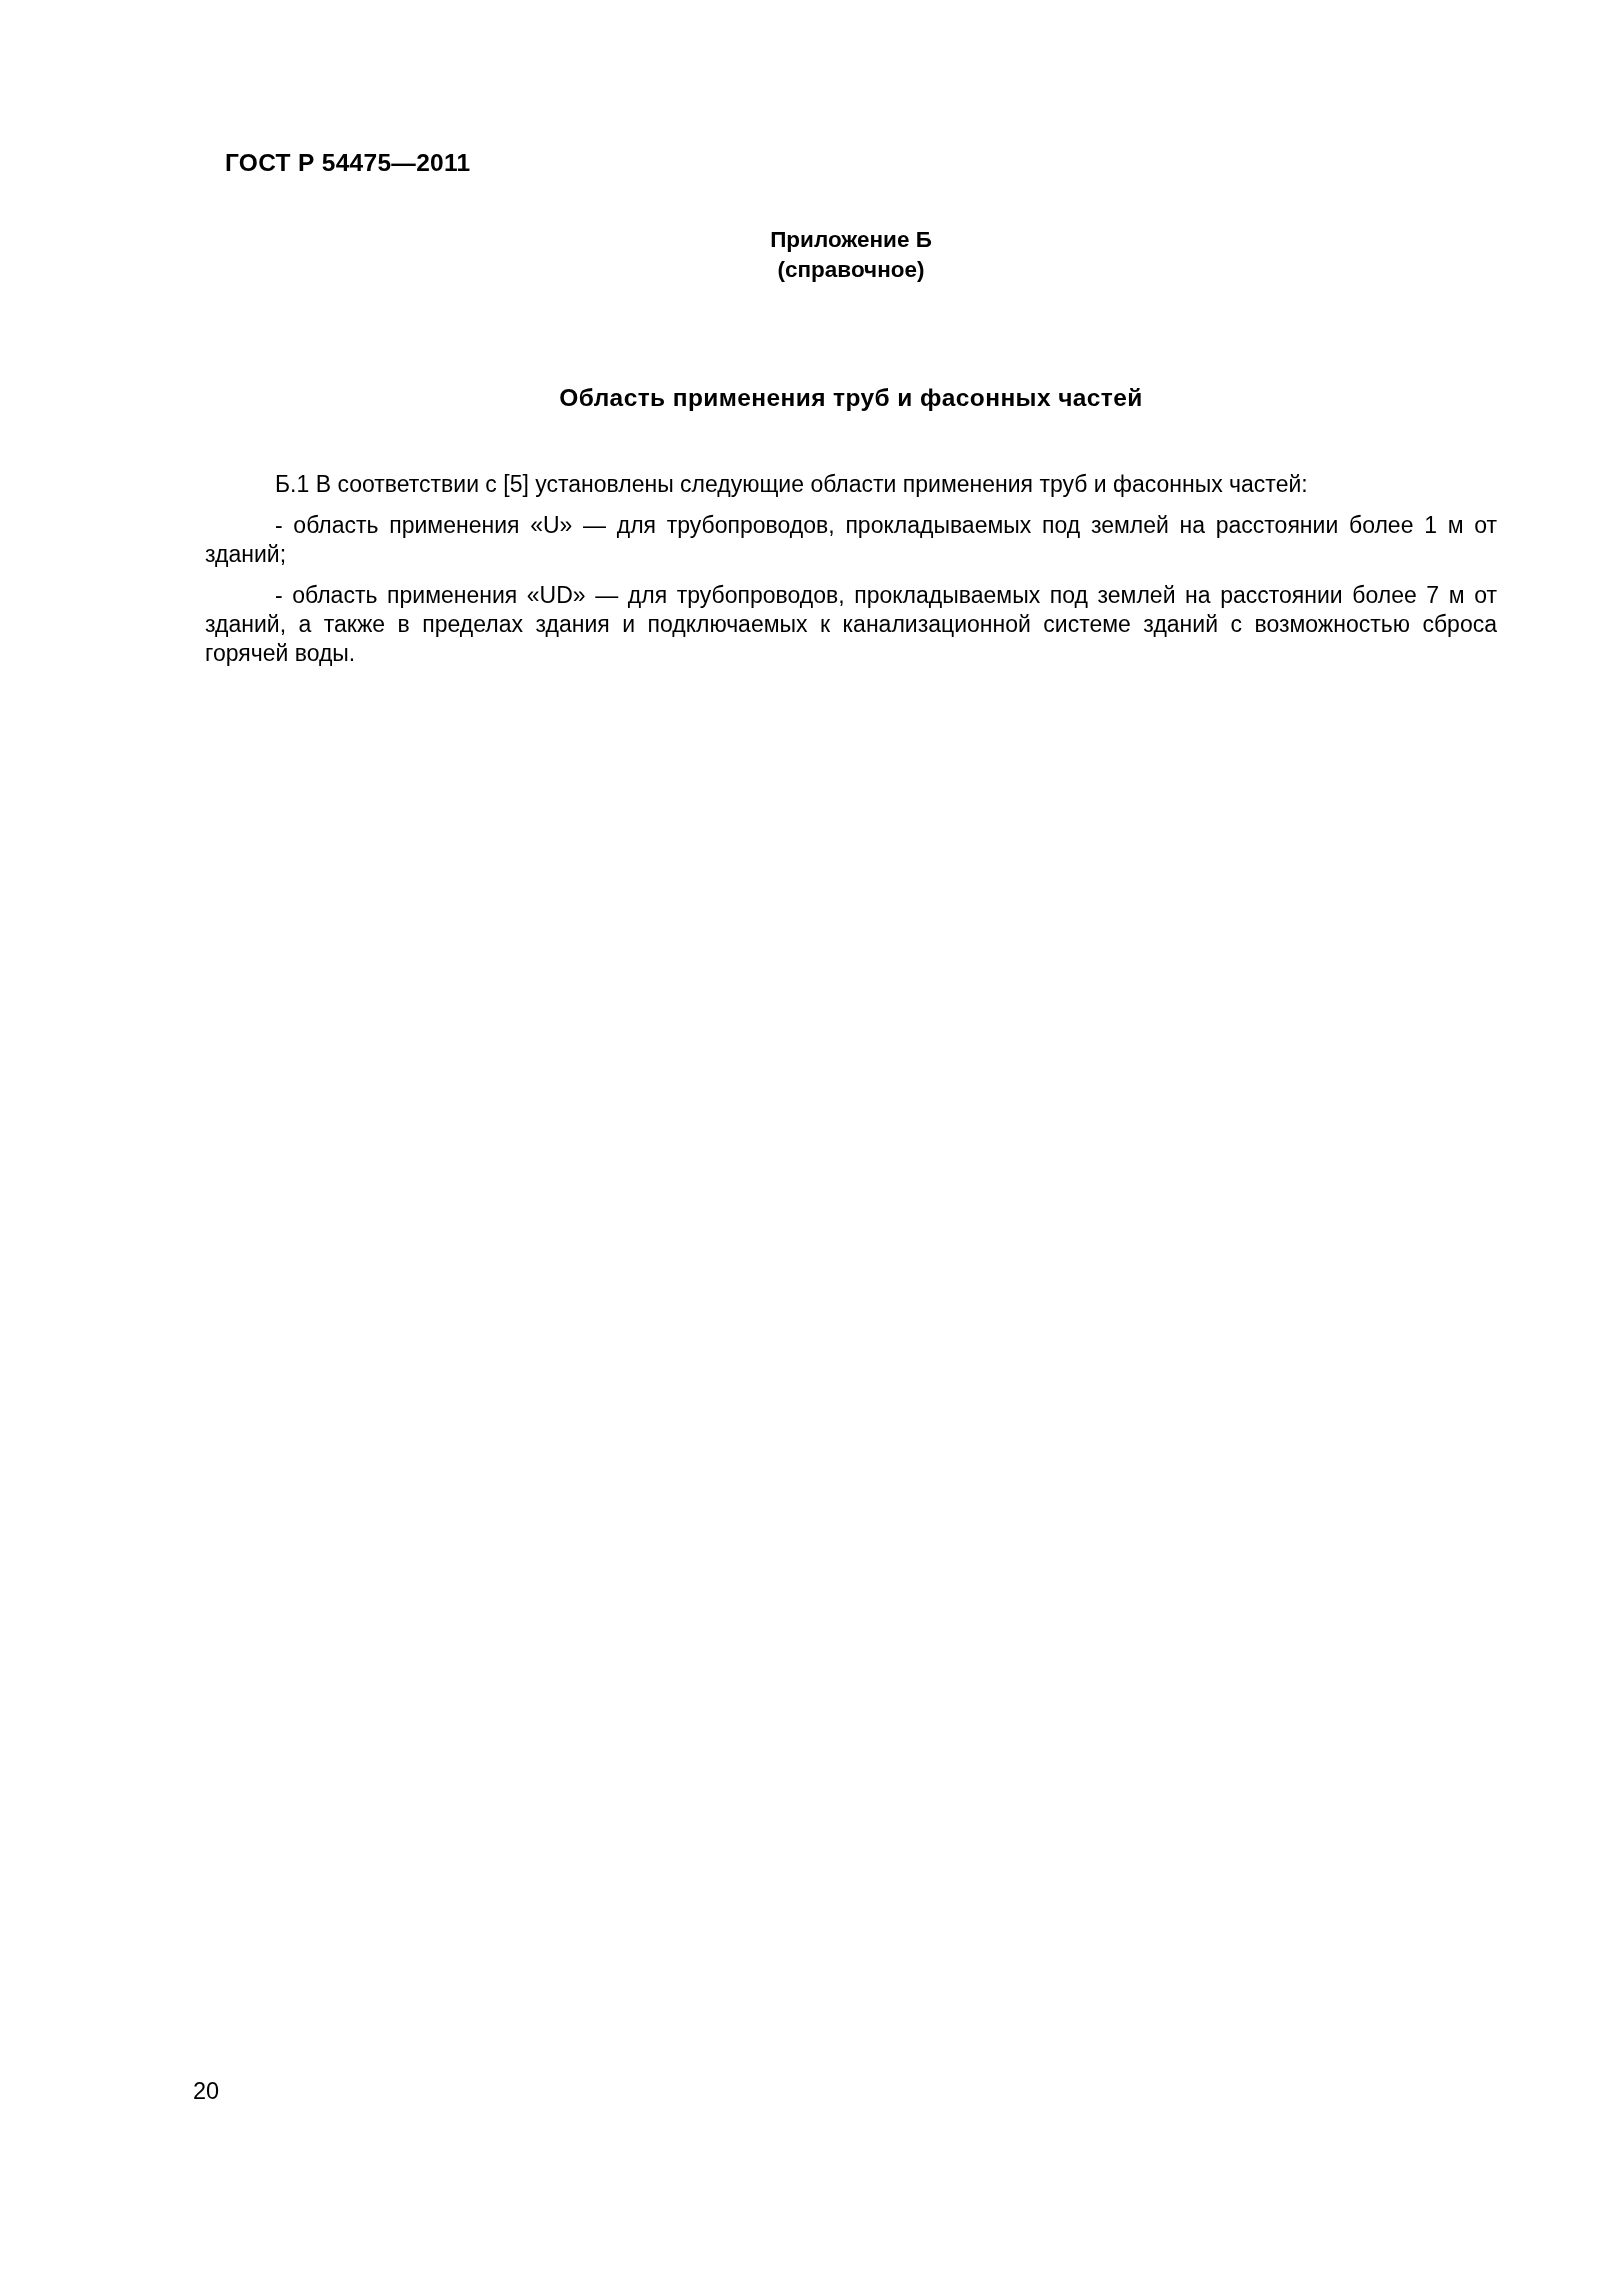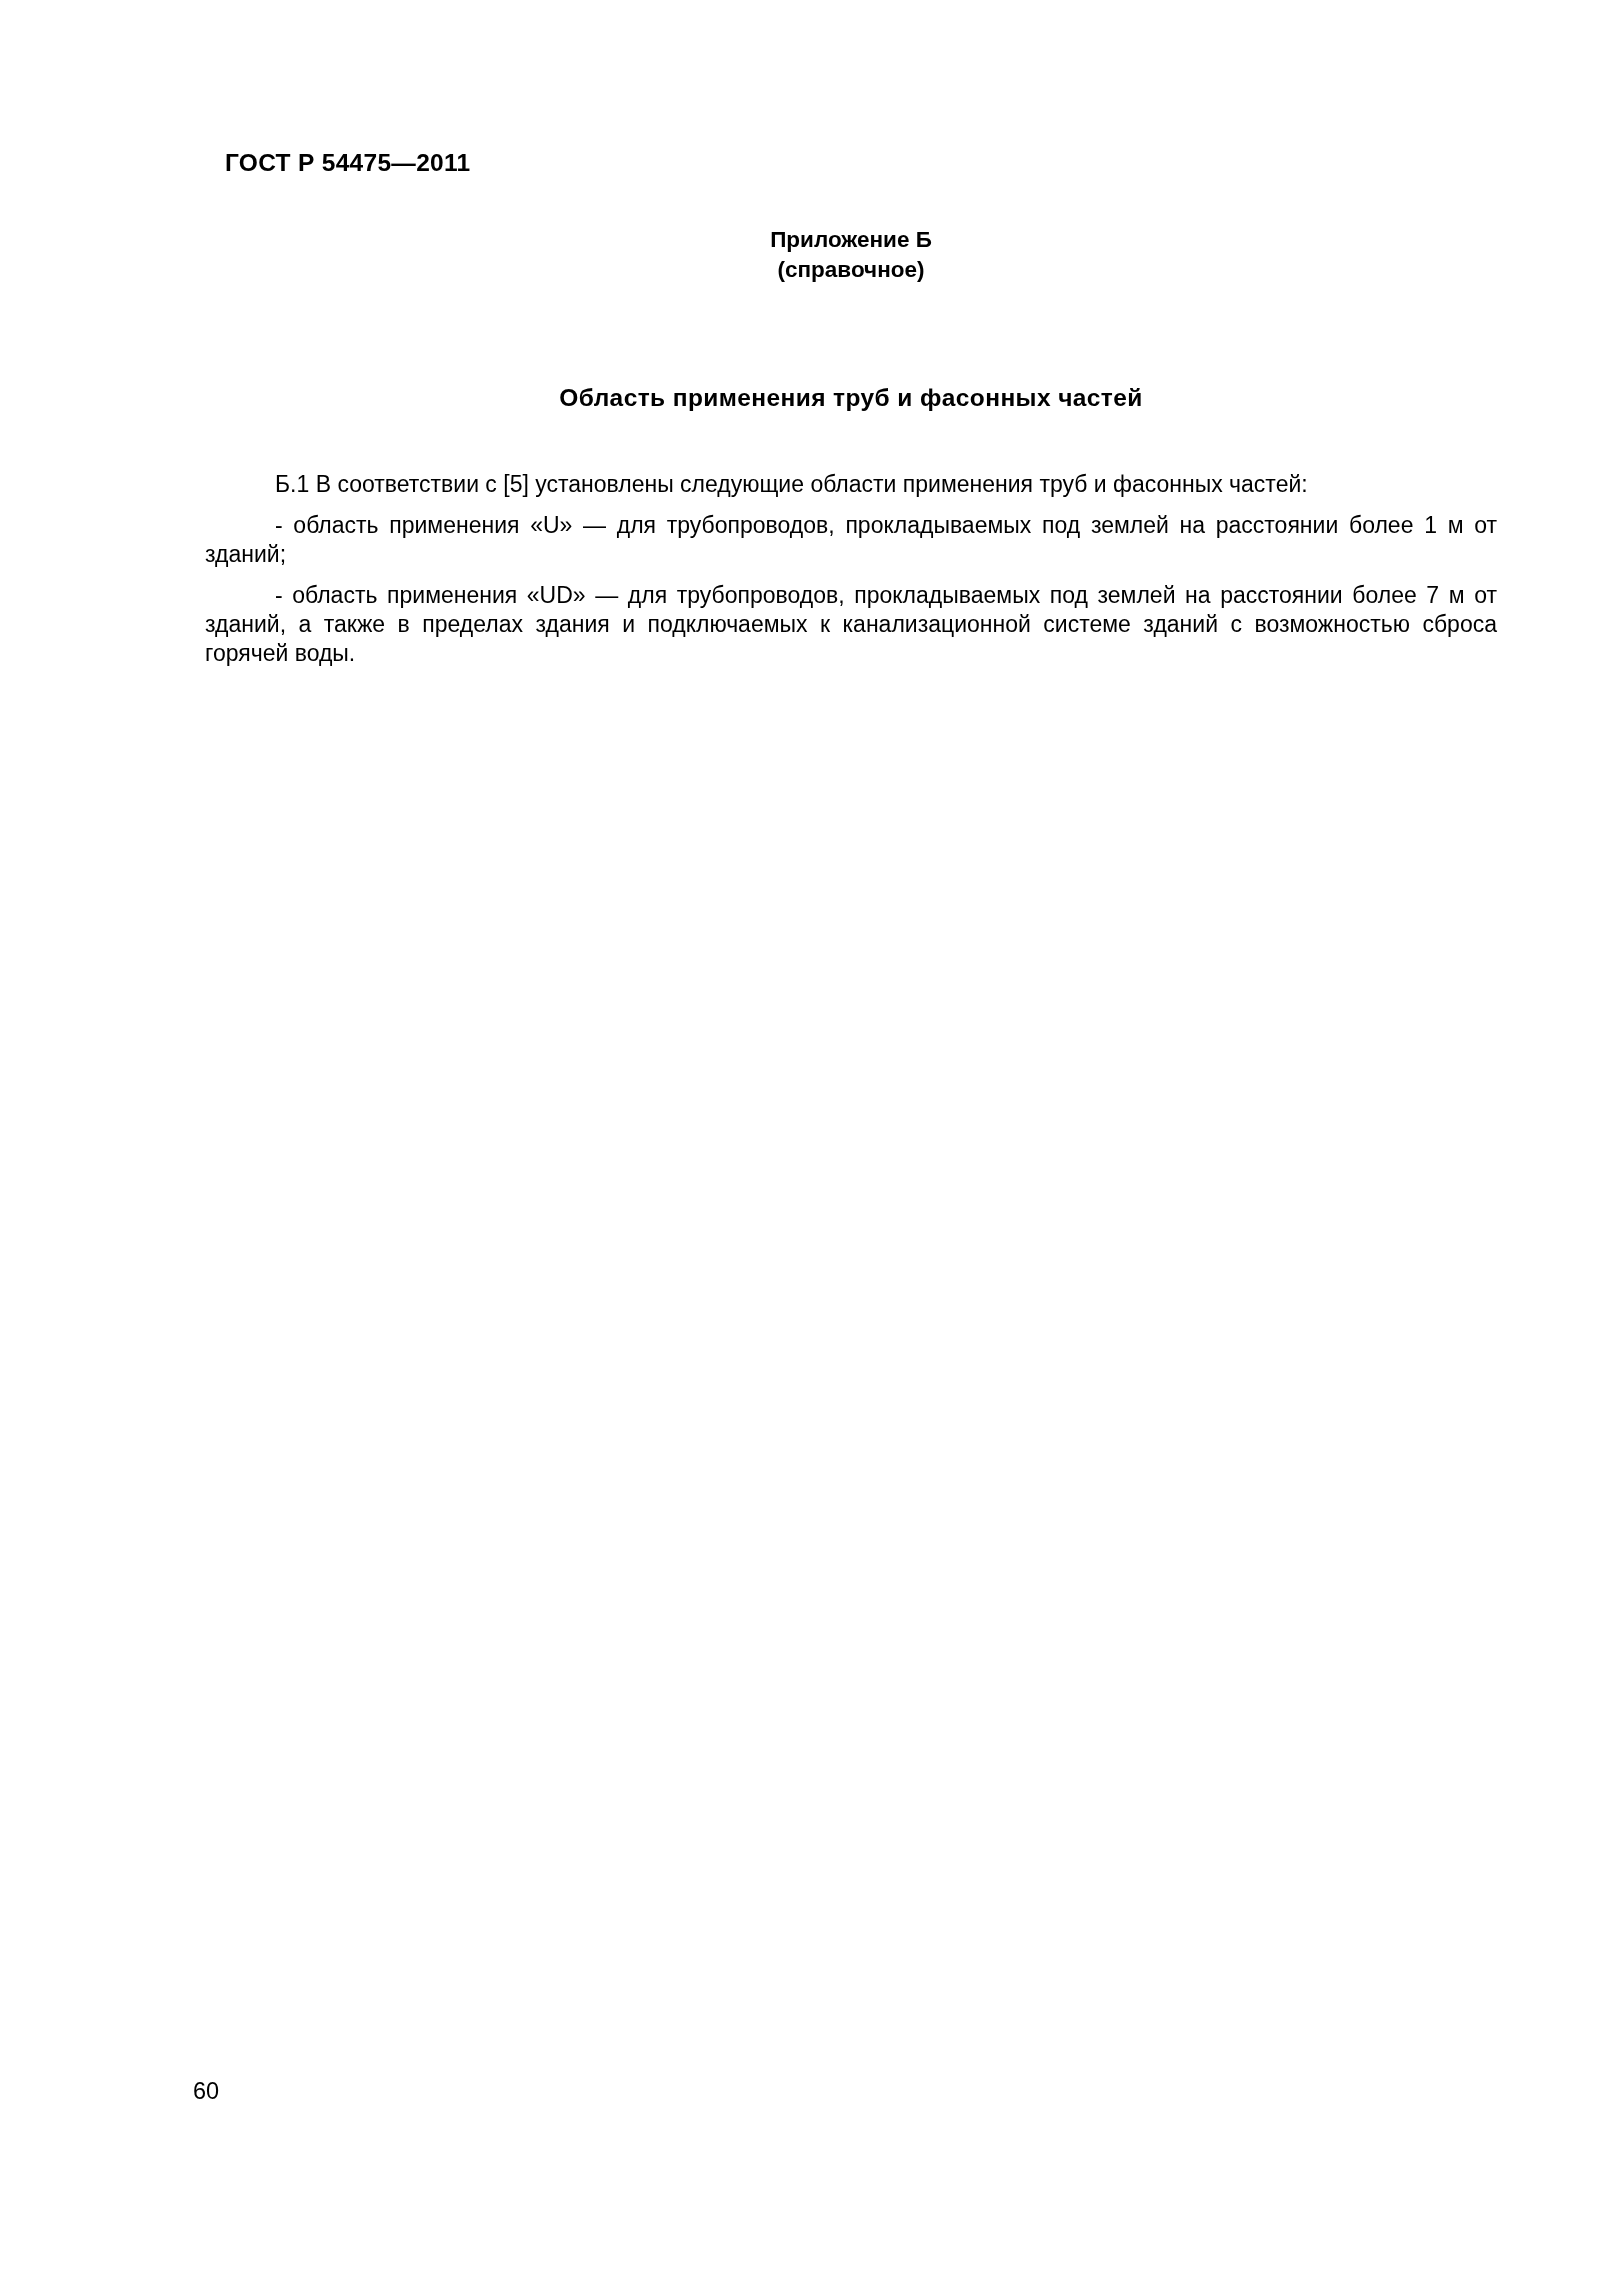--- a/index.html
+++ b/index.html
@@ -77,14 +77,14 @@
 </div>
 
 <div class="section-title">Область применения труб и фасонных частей</div>
 
 <div class="body-text">
   <p>Б.1 В соответствии с [5] установлены следующие области применения труб и фасонных частей:</p>
   <p>- область применения «U» — для трубопроводов, прокладываемых под землей на расстоянии более 1 м от зданий;</p>
   <p>- область применения «UD» — для трубопроводов, прокладываемых под землей на расстоянии более 7 м от зданий, а также в пределах здания и подключаемых к канализационной системе зданий с возможностью сброса горячей воды.</p>
 </div>
 
-<div class="page-number">60</div>
+<div class="page-number">20</div>
 
 
 </body></html>

